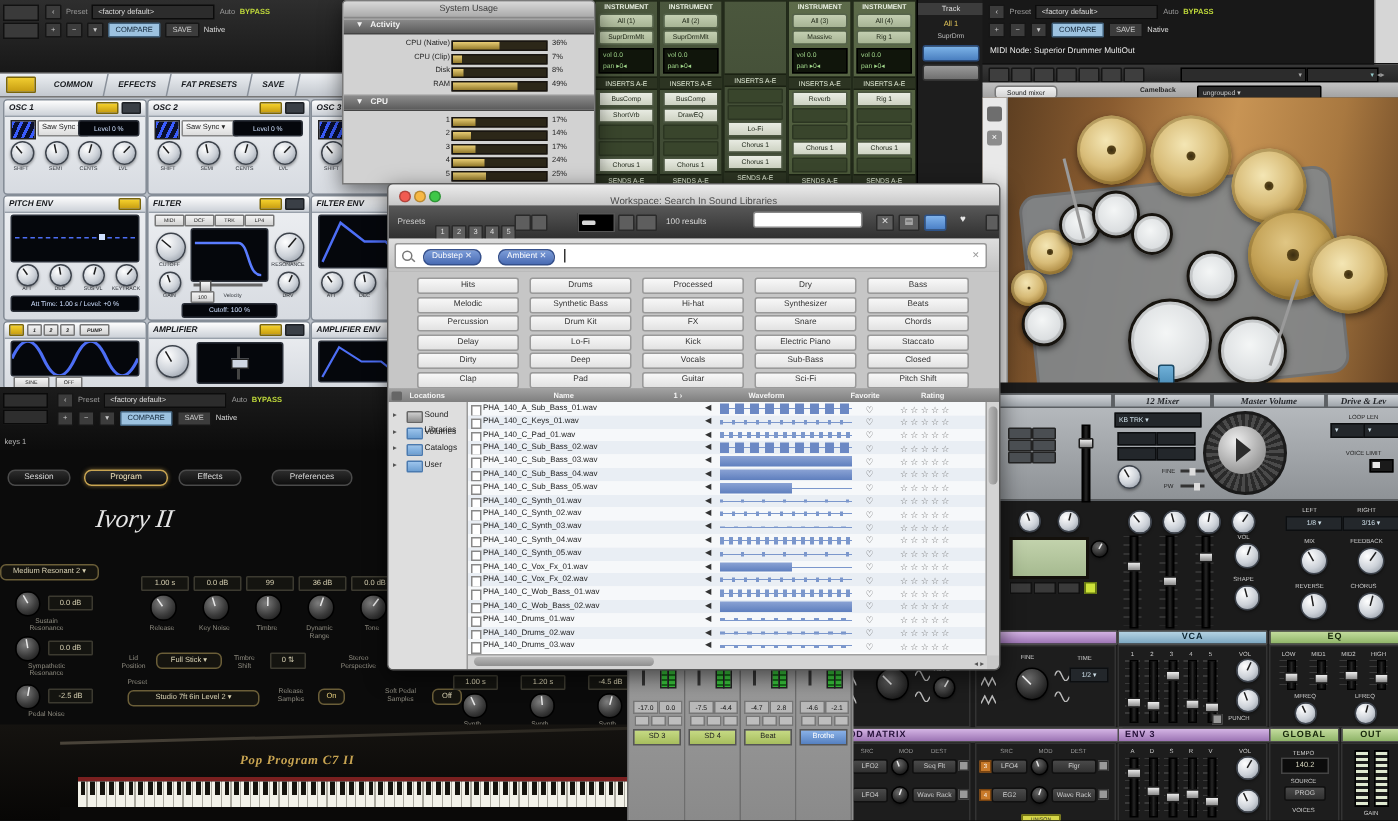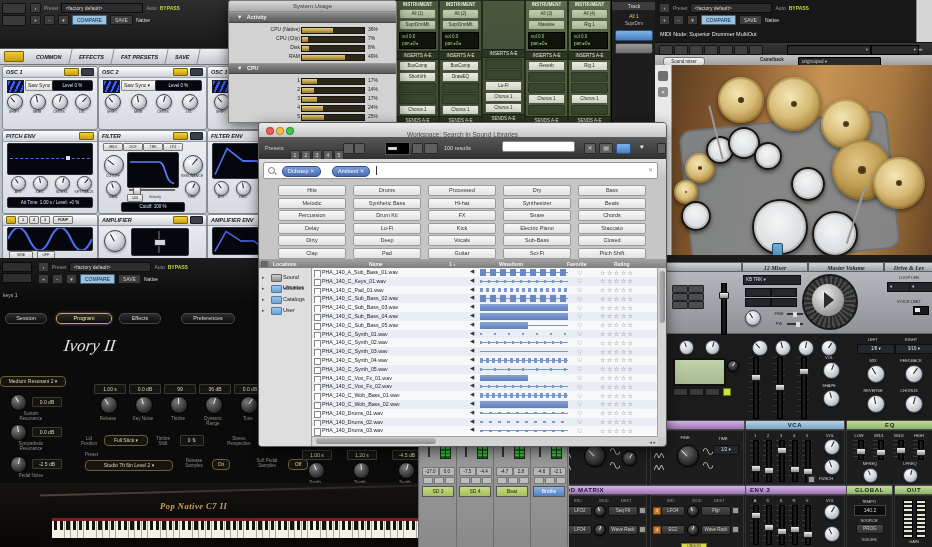--- a/index.html
+++ b/index.html
@@ -977,21 +977,21 @@
 Release</span>
         <span class="ivval" style="left:392px;top:192px;width:28px">-4.5 dB</span>
         <span class="ivknob" style="left:398px;top:204px;width:15px;height:15px">
           <i style="transform:rotate(15deg)"></i>
         </span>
         <span class="ivlbl" style="left:389px;top:222px;width:32px">Synth
 Gain</span>
       </div>
     <div class="abs" id="iv-piano" style="left:0;top:225px;width:480px;height:64px;background:linear-gradient(#151310,#070605)">
       <div class="abs" style="left:40px;top:6px;width:420px;height:2px;background:linear-gradient(90deg,#4a443a,#23201a);transform:rotate(-1.5deg)"></div>
-      <div class="abs" style="left:160px;top:18px;font:bold italic 8.5px 'Liberation Serif',serif;color:#c9a552;letter-spacing:.5px">Pop Native C7 II</div>
+      <div class="abs" style="left:160px;top:18px;font:bold italic 8.5px 'Liberation Serif',serif;color:#c9a552;letter-spacing:.5px">Pop Program C7 II</div>
       <div class="abs" style="left:52px;top:35px;width:404px;height:2.5px;background:#7a1f1f"></div>
       <div class="abs" id="piano-keys" style="left:52px;top:37.5px;width:404px;height:17px;
                   background:repeating-linear-gradient(90deg,#f2f1e8 0 5.6px,#aaa89e 5.6px 6.4px)">
         <span class="abs" style="left:0;top:0;right:0;height:58%;
                      background:repeating-linear-gradient(90deg,transparent 0 1.7px,#15130d 1.7px 4.9px,transparent 4.9px 6.4px)"></span>
       </div>
       <div class="abs" style="left:40px;top:54.5px;width:430px;height:10px;background:#0a0908"></div>
     </div>
   </section>
 

